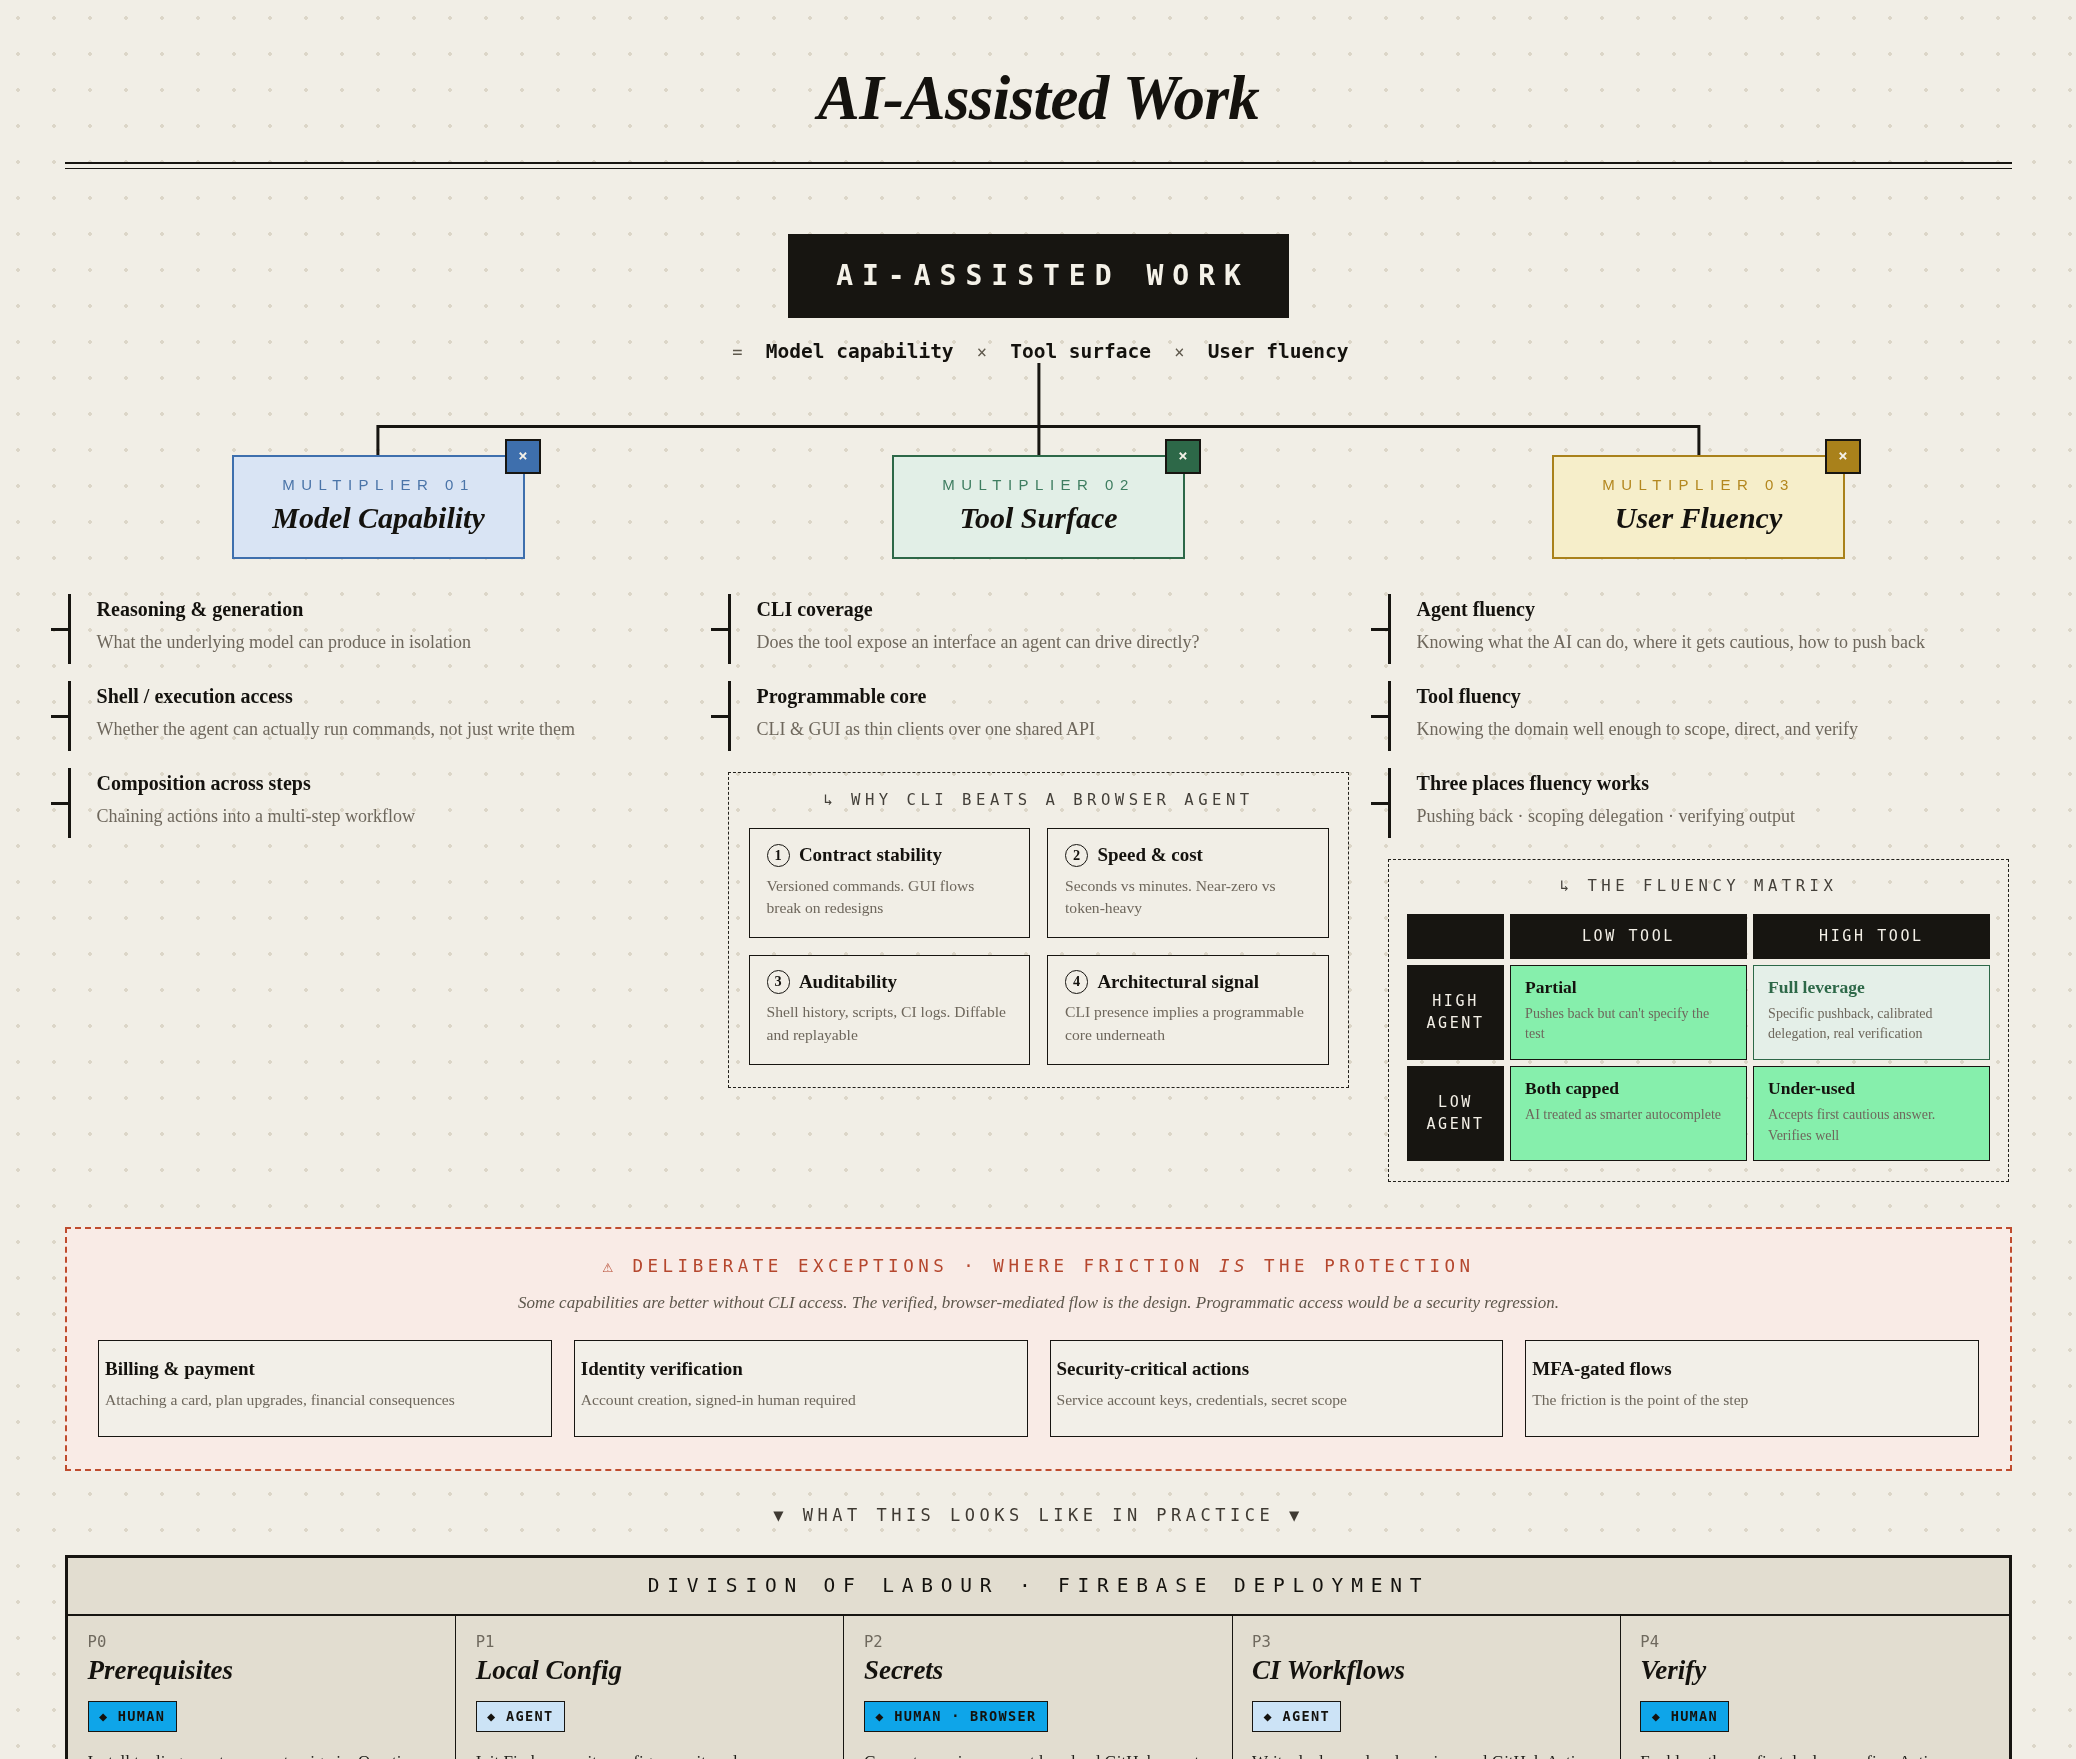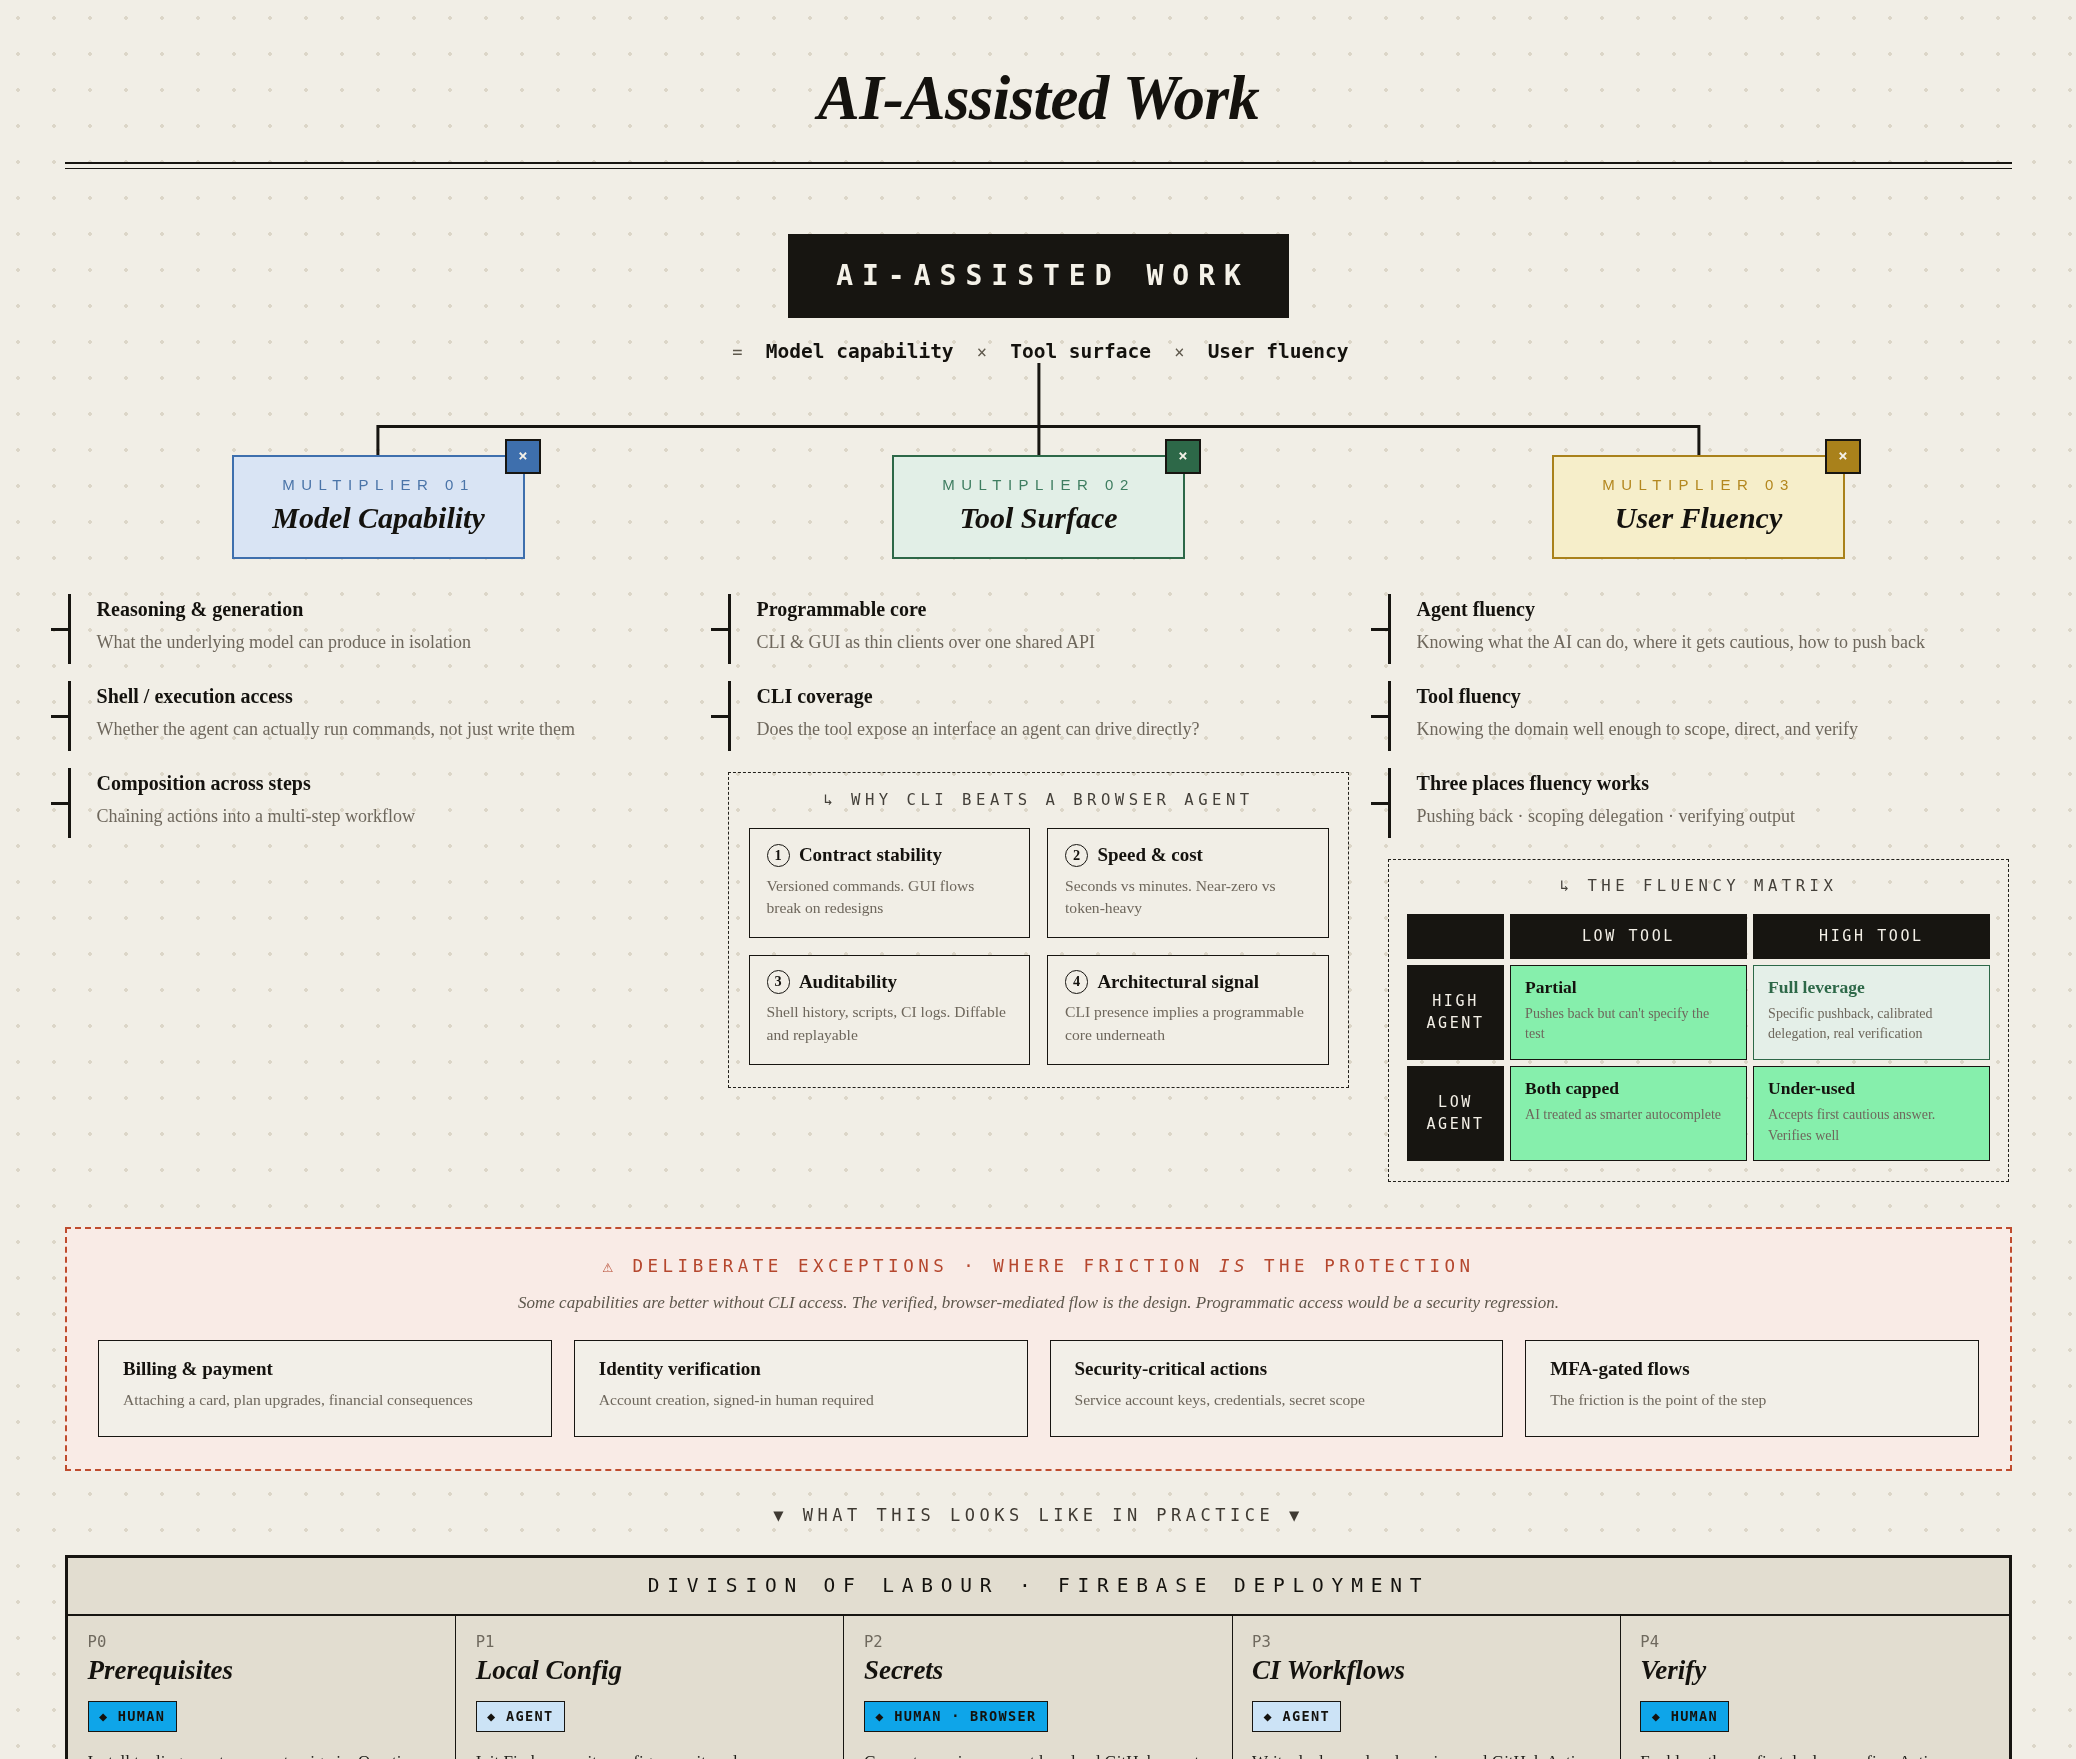--- a/index.html
+++ b/index.html
@@ -130,21 +130,21 @@
     border: 2.6px dashed #bf4c2e; background: #f9ebe6;
     padding: 27px 31px 32px;
   }
   .ex-title {
     text-align: center; font-family: "DejaVu Sans Mono", monospace;
     font-size: 17.5px; letter-spacing: 4.5px; color: #b5472e;
   }
   .ex-title em { font-style: italic; }
   .ex-subtitle { text-align: center; font-style: italic; font-size: 17px; color: #5d574c; margin-top: 17px; }
   .ex-cards { display: grid; grid-template-columns: repeat(4, 1fr); gap: 22px; margin-top: 27px; }
-  .ex-card { background: #f2efe8; border: 1.9px solid #171511; padding: 17px 24px 25px; }
+  .ex-card { background: #f2efe8; border: 1.9px solid #171511; padding: 17px 6px 25px; }
   .ex-card h4 { font-size: 19px; font-weight: bold; color: #14120e; margin-bottom: 9.7px; }
   .ex-card p  { font-size: 15.6px; color: #6e675c; line-height: 1.4; }
 
   
   .practice {
     margin: 34px 0 30px; text-align: center;
     font-family: "DejaVu Sans Mono", monospace;
     font-size: 17px; letter-spacing: 4.5px; color: #3f3a33;
   }
 
@@ -224,26 +224,26 @@
   </section>
 
   <section class="col">
     <div class="mult-box green">
       <div class="mult-badge">×</div>
       <div class="mult-kicker mono">MULTIPLIER 02</div>
       <h2 class="mult-title">Tool Surface</h2>
     </div>
     <ul class="items">
       <li class="item">
+        <h3>CLI coverage</h3>
+        <p>Does the tool expose an interface an agent can drive directly?</p>
+      </li>
+      <li class="item">
         <h3>Programmable core</h3>
         <p>CLI &amp; GUI as thin clients over one shared API</p>
-      </li>
-      <li class="item">
-        <h3>CLI coverage</h3>
-        <p>Does the tool expose an interface an agent can drive directly?</p>
       </li>
     </ul>
     <div class="dash-panel why-panel">
       <div class="panel-title mono">↳ WHY CLI BEATS A BROWSER AGENT</div>
       <div class="why-grid">
         <div class="why-cell">
           <h4>
               <span class="num-circle">1</span>
               <span>Contract stability</span>
             </h4>

